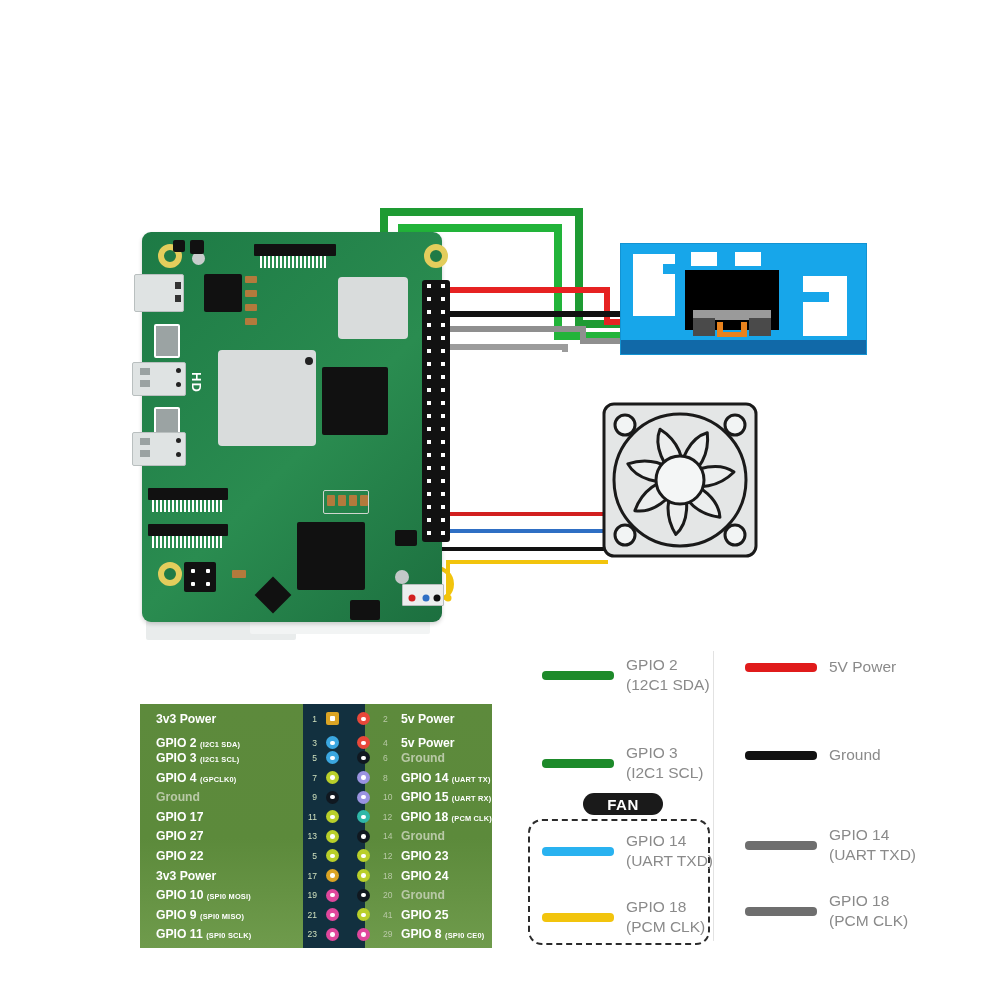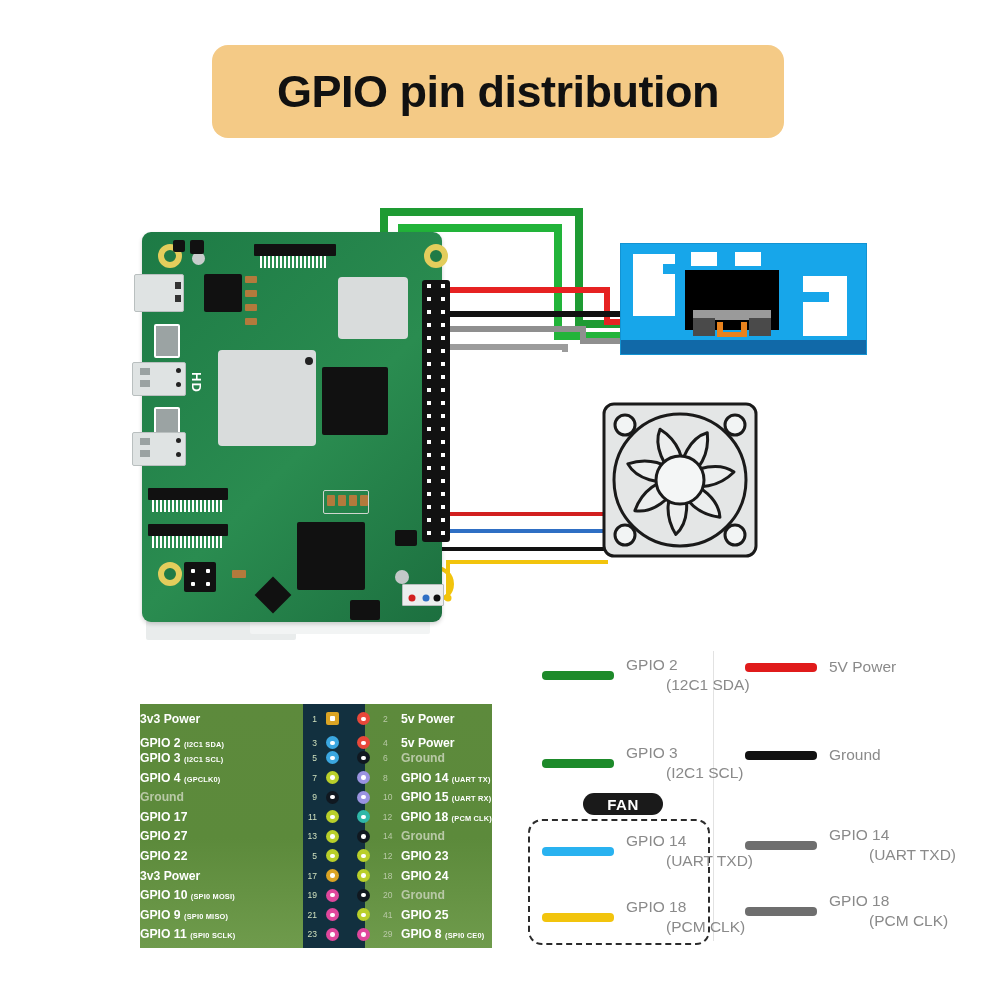--- a/index.html
+++ b/index.html
@@ -83,21 +83,21 @@
   .pin-table{
     position:absolute;left:140px;top:704px;width:352px;height:244px;
     background:linear-gradient(180deg,#5d8a3c 0%,#5c8a3b 55%,#6f9b4c 100%);
     overflow:hidden;
   }
   .pt-center{
     position:absolute;left:163px;top:0;width:62px;height:100%;
     background:#12303f;
   }
   .pt-row{position:absolute;left:0;width:100%;height:19.6px;display:flex;align-items:center;}
-  .pt-left{width:163px;text-align:left;padding-left:0;box-sizing:border-box;
+  .pt-left{width:163px;text-align:left;padding-left:16px;box-sizing:border-box;
            color:#ffffff;font-size:12.2px;font-weight:bold;white-space:nowrap;}
   .pt-left.muted,.pt-right.muted{color:#b9c9a7;}
   .pt-left .fn,.pt-right .fn{font-size:7.4px;font-weight:bold;letter-spacing:.2px;}
   .pt-num{width:14px;text-align:right;font-size:8.5px;color:#cfe0bd;}
   .pt-numR{width:14px;text-align:left;font-size:8.5px;color:#b9c9a7;padding-left:4px;}
   .pt-dotwrap{width:62px;display:flex;align-items:center;justify-content:space-around;}
   .dot{width:13px;height:13px;border-radius:50%;position:relative;}
   .dot::after{content:"";position:absolute;left:50%;top:50%;width:4.6px;height:4.6px;
               margin:-2.3px 0 0 -2.3px;background:#fff;border-radius:50%;}
   .dot.sq{border-radius:2px;}
@@ -105,39 +105,36 @@
   .pt-right{flex:1;text-align:left;padding-left:4px;box-sizing:border-box;
             color:#ffffff;font-size:12.2px;font-weight:bold;white-space:nowrap;}
 
   
   .legend{position:absolute;left:520px;top:645px;width:470px;height:305px;}
   .leg-divider{position:absolute;left:193px;top:6px;width:1px;height:290px;background:#e2e2e2;}
   .leg-item{position:absolute;display:flex;align-items:center;}
   .leg-swatch{width:72px;height:7px;border-radius:4px;flex:none;}
   .leg-swatch.thick{height:9px;}
   .leg-label{margin-left:12px;color:#8a8a8a;font-size:15.5px;line-height:20px;white-space:nowrap;}
-  .leg-label .l2{display:block;margin-left:40px;}
+  .leg-label .l2{display:block;}
   .fan-badge{
     position:absolute;left:63px;top:148px;width:80px;height:22px;
     background:#1a1a1a;border-radius:11px;display:flex;align-items:center;justify-content:center;
   }
   .fan-badge span{color:#fff;font-size:15px;font-weight:bold;letter-spacing:.5px;}
   .fan-box{
     position:absolute;left:8px;top:174px;width:178px;height:122px;
     border:2px dashed #2b2b2b;border-radius:14px;
   }
 </style>
 </head>
 <body>
 
 <div class="stage">
 
-  <div class="title-pill">
-    <div class="title-text">GPIO pin distribution</div>
-  </div>
 
   <div class="w" style="left:380px;top:208px;width:8px;height:110px;background:#1e9b33;"></div>
   <div class="w" style="left:380px;top:208px;width:203px;height:8px;background:#1e9b33;"></div>
   <div class="w" style="left:575px;top:208px;width:8px;height:120px;background:#1e9b33;"></div>
   <div class="w" style="left:575px;top:320px;width:50px;height:8px;background:#1e9b33;"></div>
   <div class="w" style="left:380px;top:311px;width:55px;height:8px;background:#1e9b33;"></div>
 
   <div class="w" style="left:398px;top:224px;width:8px;height:106px;background:#22b43a;"></div>
   <div class="w" style="left:398px;top:224px;width:164px;height:8px;background:#22b43a;"></div>
   <div class="w" style="left:554px;top:224px;width:8px;height:108px;background:#22b43a;"></div>

